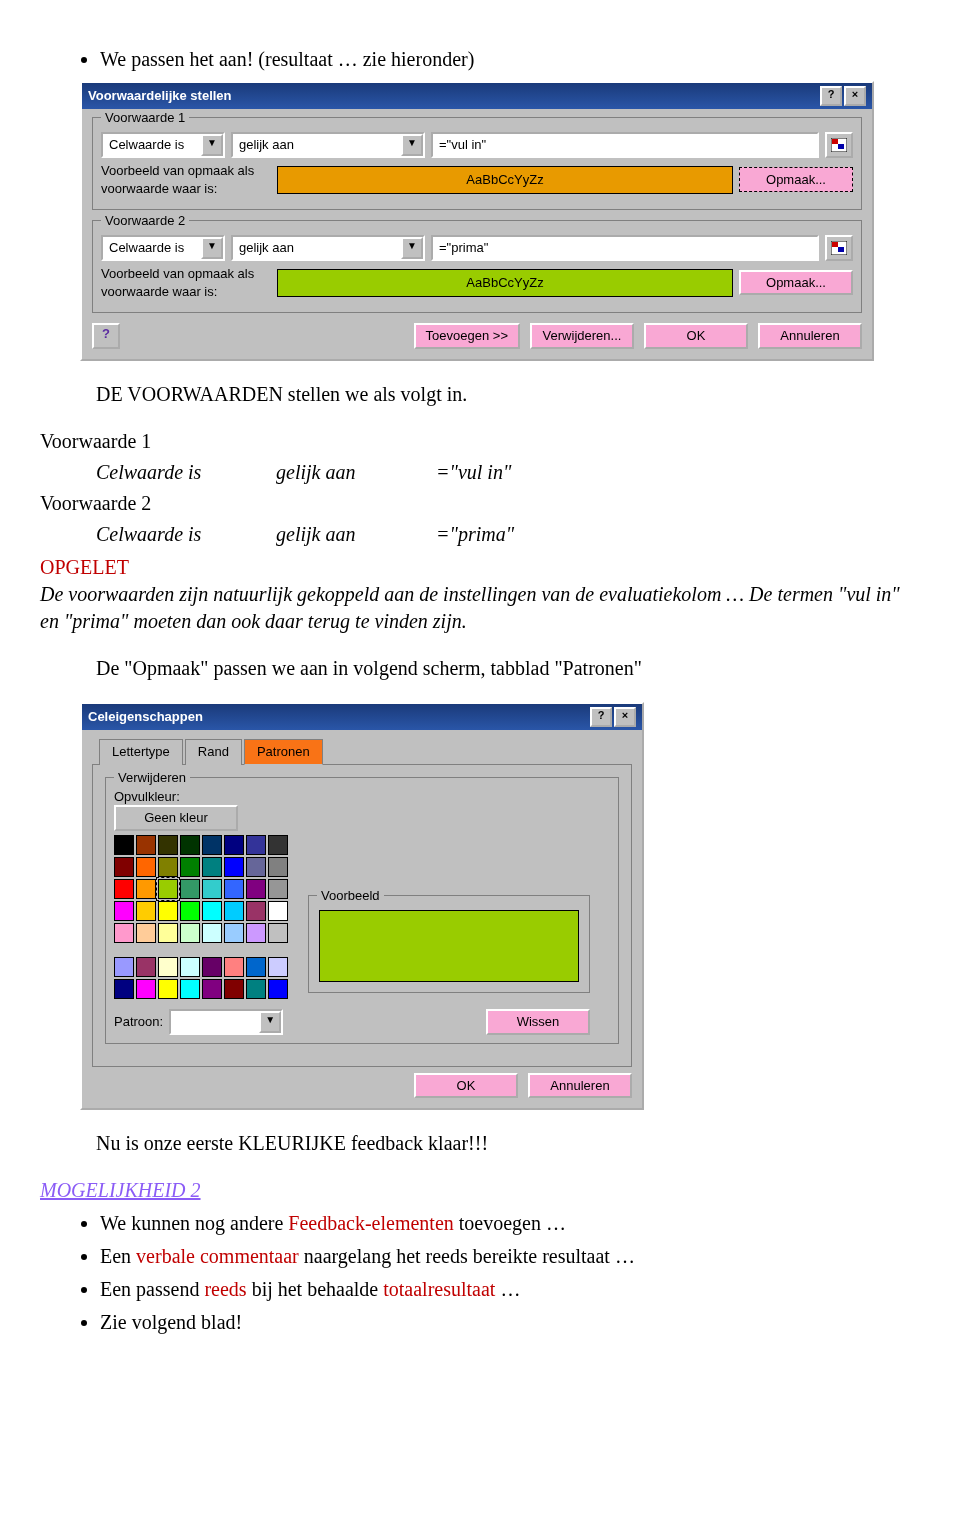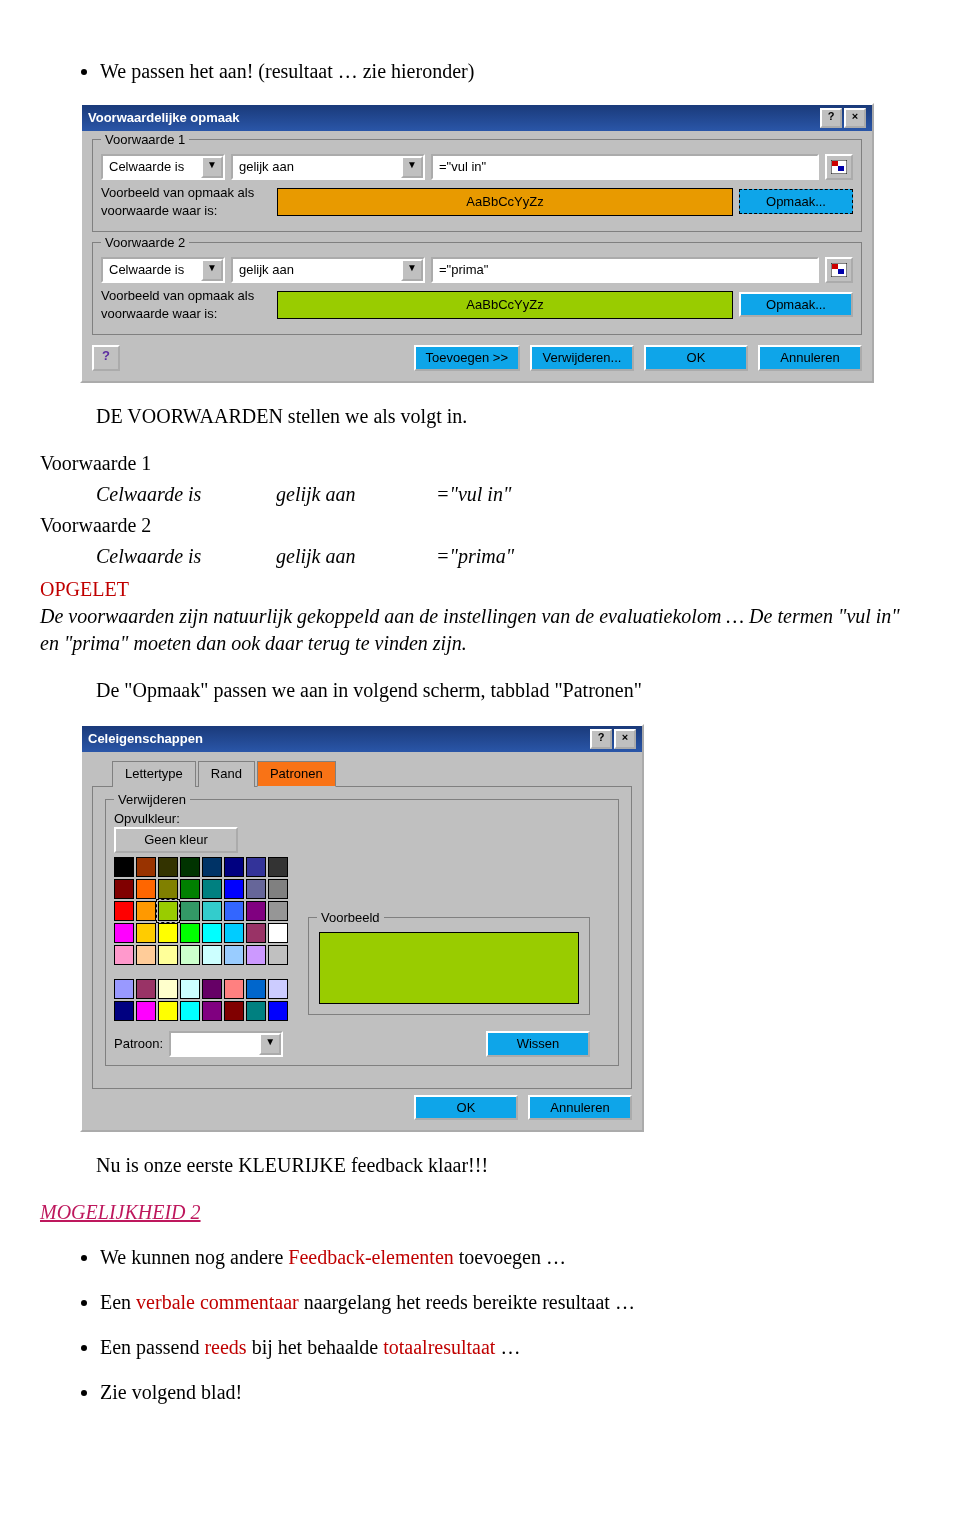--- a/index.html
+++ b/index.html
@@ -1,49 +1,49 @@
 <!DOCTYPE html>
 <html><head>
 <meta charset="utf-8">
 <style>
   body { margin:0; padding:40px; font-family:"Times New Roman", serif; font-size:20px; color:#000; line-height:1.35; background:#fff; width:880px; }
   ul.doc { list-style:disc; padding-left:60px; margin:0; }
-  ul.doc > li { margin:18px 0; }
+  ul.doc > li { margin:6px 0; }
   .red { color:#c00000; }
-  .bluetxt { color:#be185d; text-decoration:underline; }
+  .bluetxt { color:#8b5cf6; text-decoration:underline; }
   .ital { font-style:italic; }
   .indent { margin-left:56px; }
   .indent2 { margin-left:100px; }
 
   .dialog { font-family:Tahoma, Arial, sans-serif; font-size:13px; background:#c0c0c0; border:2px outset #fff; margin:8px 0 8px 40px; }
   .titlebar { background:linear-gradient(#1a3a7a,#2a56a8); color:#fff; font-weight:bold; padding:3px 6px; display:flex; align-items:center; }
   .titlebar .spacer { flex:1; }
   .titlebtn { width:18px; height:16px; background:#c0c0c0; border:2px outset #fff; margin-left:2px; color:#000; font-family:Arial; font-size:11px; font-weight:bold; line-height:12px; text-align:center; }
   .dlgbody { padding:8px 10px 10px 10px; }
 
   .group { border:1px solid #808080; padding:10px 8px 8px 8px; position:relative; margin-bottom:10px; }
   .group .legend { position:absolute; top:-9px; left:8px; background:#c0c0c0; padding:0 4px; }
 
   .row { display:flex; align-items:center; gap:6px; margin:4px 0; }
   .combo { height:22px; border:2px inset #fff; background:#fff; display:flex; align-items:center; }
   .combo span { padding:0 6px; flex:1; }
   .combo .arrow { width:18px; height:18px; background:#c0c0c0; border:2px outset #fff; text-align:center; line-height:14px; font-size:10px; }
   .textbox { height:22px; border:2px inset #fff; background:#fff; display:flex; align-items:center; padding:0 6px; flex:1; }
   .pickbtn { width:24px; height:22px; border:2px outset #fff; background:#c0c0c0; display:flex; align-items:center; justify-content:center; }
   .pickbtn svg { width:16px; height:14px; }
-  .btn { border:2px outset #fff; background:#0ea5e9; padding:2px 10px; min-width:80px; text-align:center; }
+  .btn { border:2px outset #fff; background:#f9a8d4; padding:2px 10px; min-width:80px; text-align:center; }
   .btn.dotted { border:1px dashed #000; padding:3px 11px; }
   .sample { flex:1; height:26px; border:1px solid #000; display:flex; align-items:center; justify-content:center; }
   .sample.orange { background:#e89a00; color:#000; }
   .sample.green { background:#99cc00; color:#000; }
   .bottomrow { display:flex; justify-content:flex-end; gap:10px; align-items:center; margin-top:6px; }
   .helpbtn { width:24px; height:22px; border:2px outset #fff; background:#c0c0c0; text-align:center; font-weight:bold; color:#5b2ca0; }
   .leftflex { flex:1; display:flex; }
 
-  .tabs { display:flex; margin-left:20px; }
+  .tabs { display:flex; margin-left:7px; }
   .tab { border:1px solid #808080; border-bottom:none; background:#c0c0c0; padding:3px 12px; margin-right:2px; position:relative; top:1px; }
   .tab.active { background:#f97316; z-index:2; border-bottom:1px solid #c0c0c0; }
   .tabpanelwrap { border:1px solid #808080; padding:12px; }
 
   .palette { display:grid; grid-template-columns:repeat(8,20px); grid-auto-rows:20px; gap:2px; margin-top:4px; }
   .sw { border:1px solid #000; }
   .sw.sel { outline:1px dashed #000; outline-offset:1px; }
   .nocolor { width:120px; border:2px outset #fff; background:#c0c0c0; text-align:center; padding:2px 0; margin-bottom:4px; }
   .previewlabel { position:absolute; top:-9px; left:8px; background:#c0c0c0; padding:0 4px; }
   .previewbox { border:1px solid #808080; position:relative; padding:14px 10px 10px 10px; width:260px; }
@@ -53,21 +53,21 @@
 </style>
 </head>
 <body>
 
 <ul class="doc">
   <li>We passen het aan! (resultaat … zie hieronder)</li>
 </ul>
 
 <div class="dialog" style="width:790px;">
   <div class="titlebar">
-    <span>Voorwaardelijke opmaak</span>
+    <span>Voorwaardelijke stellen</span>
     <span class="spacer"></span>
     <div class="titlebtn">?</div>
     <div class="titlebtn">×</div>
   </div>
   <div class="dlgbody">
 
     <div class="group">
       <div class="legend">Voorwaarde 1</div>
       <div class="row">
         <div class="combo" style="width:120px;">

